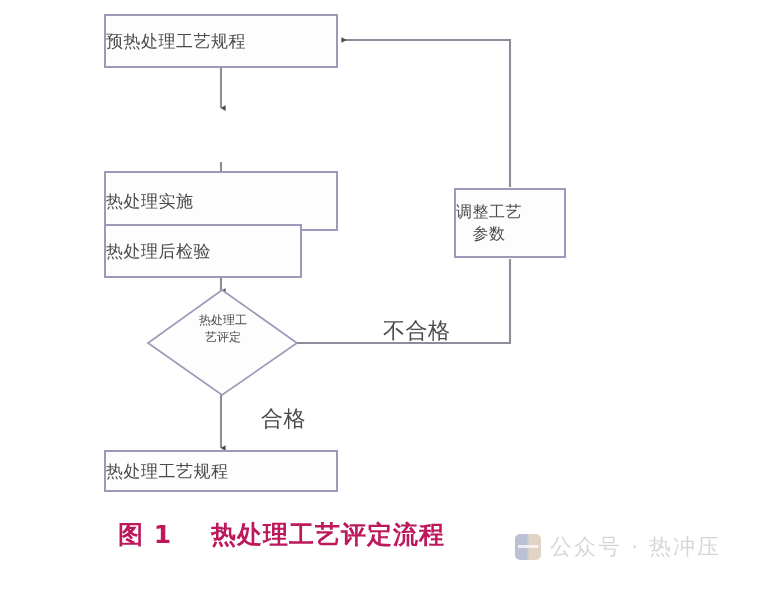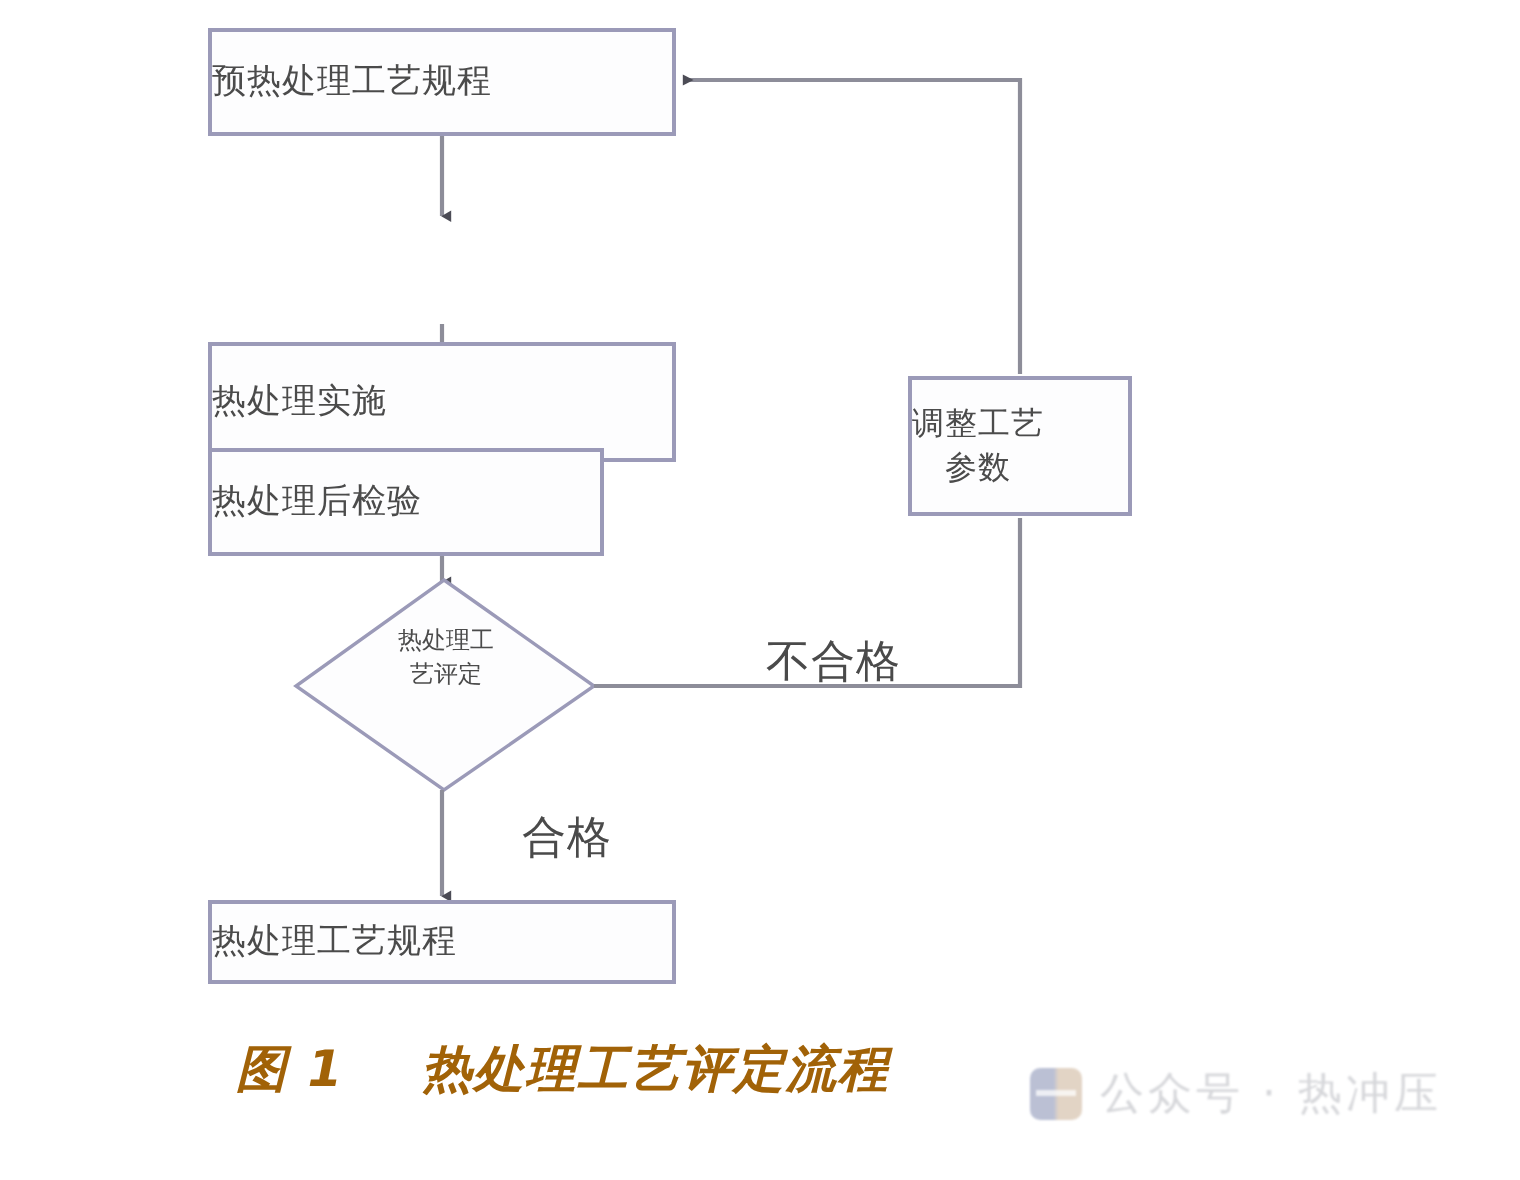--- a/index.html
+++ b/index.html
@@ -78,25 +78,24 @@
   }
   #edge-label-fail { left: 383px; top: 316px; }
   #edge-label-pass { left: 222px; top: 404px; margin-left: 39px; }
 
   #figure-caption {
     position: absolute;
     left: 118px;
     top: 518px;
     font-size: 25px;
     font-weight: bold;
-    color: #a16207;
+    color: #be185d;
     letter-spacing: 1px;
     white-space: pre;
     filter: blur(0.2px);
-    font-style: italic;
   }
   #watermark {
     position: absolute;
     left: 515px;
     top: 532px;
     display: flex;
     align-items: center;
     gap: 9px;
     opacity: 0.42;
     filter: blur(0.6px);

